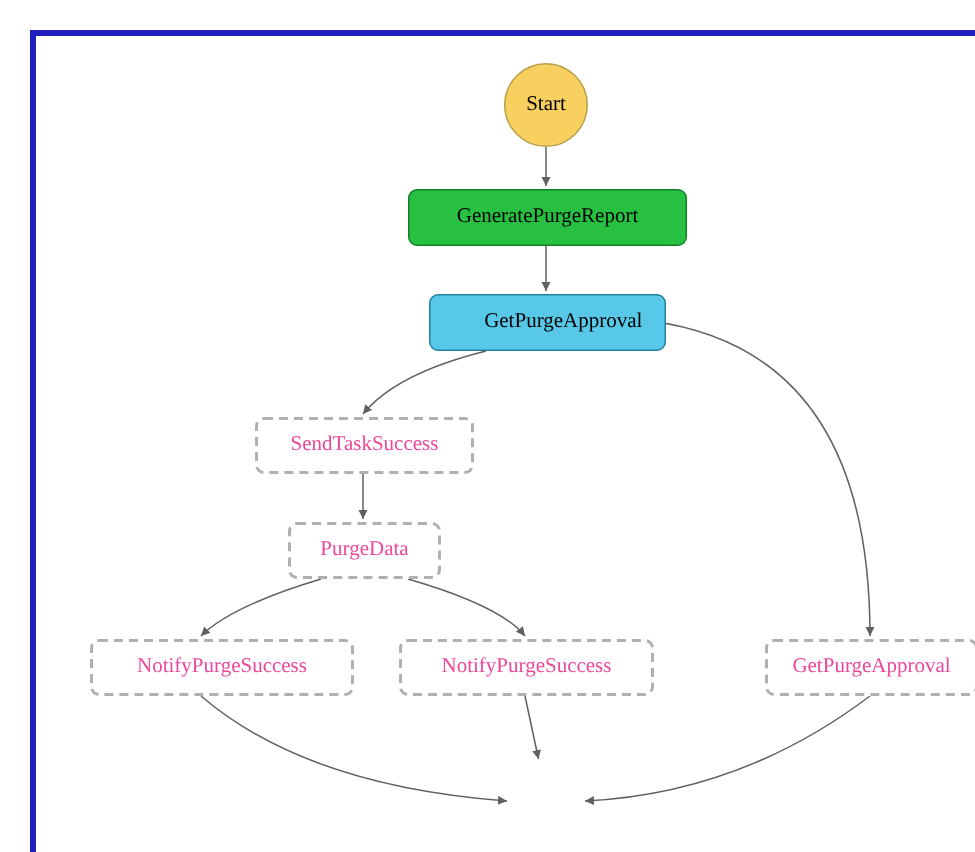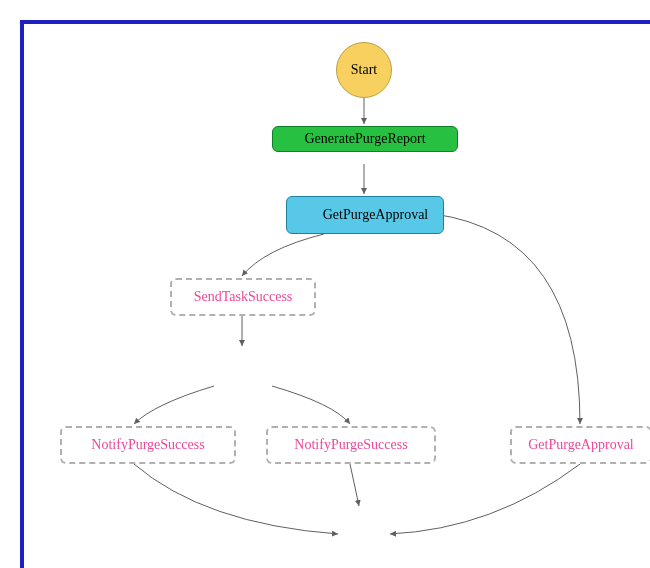--- a/index.html
+++ b/index.html
@@ -89,32 +89,35 @@
 
     <path d="M 326 440 L 335 482" stroke="#606060" fill="none" marker-end="url(#arrow)"></path>
 
     <path d="M 556 440 Q 470 505 366 510" stroke="#606060" fill="none" marker-end="url(#arrow)"></path>
   </svg>
 
   <div class="node circle" style="left:312px; top:18px;">
     <span>Start</span>
   </div>
 
-  <div class="node solid-green" style="left:248px; top:102px; width:186px; height:26px;">
+  <div class="node solid-green" style="left:248px; top:102px; width:186px; height:38px;">
     <span>GeneratePurgeReport</span>
   </div>
 
   <div class="node solid-blue" style="left:262px; top:172px; width:158px; height:38px;">
     <span>GetPurgeApproval</span>
   </div>
 
   <div class="node dashed" style="left:146px; top:254px; width:146px; height:38px;">
     <span>SendTaskSuccess</span>
   </div>
 
+  <div class="node dashed" style="left:168px; top:324px; width:102px; height:38px;">
+    <span>PurgeData</span>
+  </div>
 
   <div class="node dashed" style="left:36px; top:402px; width:176px; height:38px;">
     <span>NotifyPurgeSuccess</span>
   </div>
 
   <div class="node dashed" style="left:242px; top:402px; width:170px; height:38px;">
     <span>NotifyPurgeSuccess</span>
   </div>
 
   <div class="node dashed" style="left:486px; top:402px; width:142px; height:38px;">

